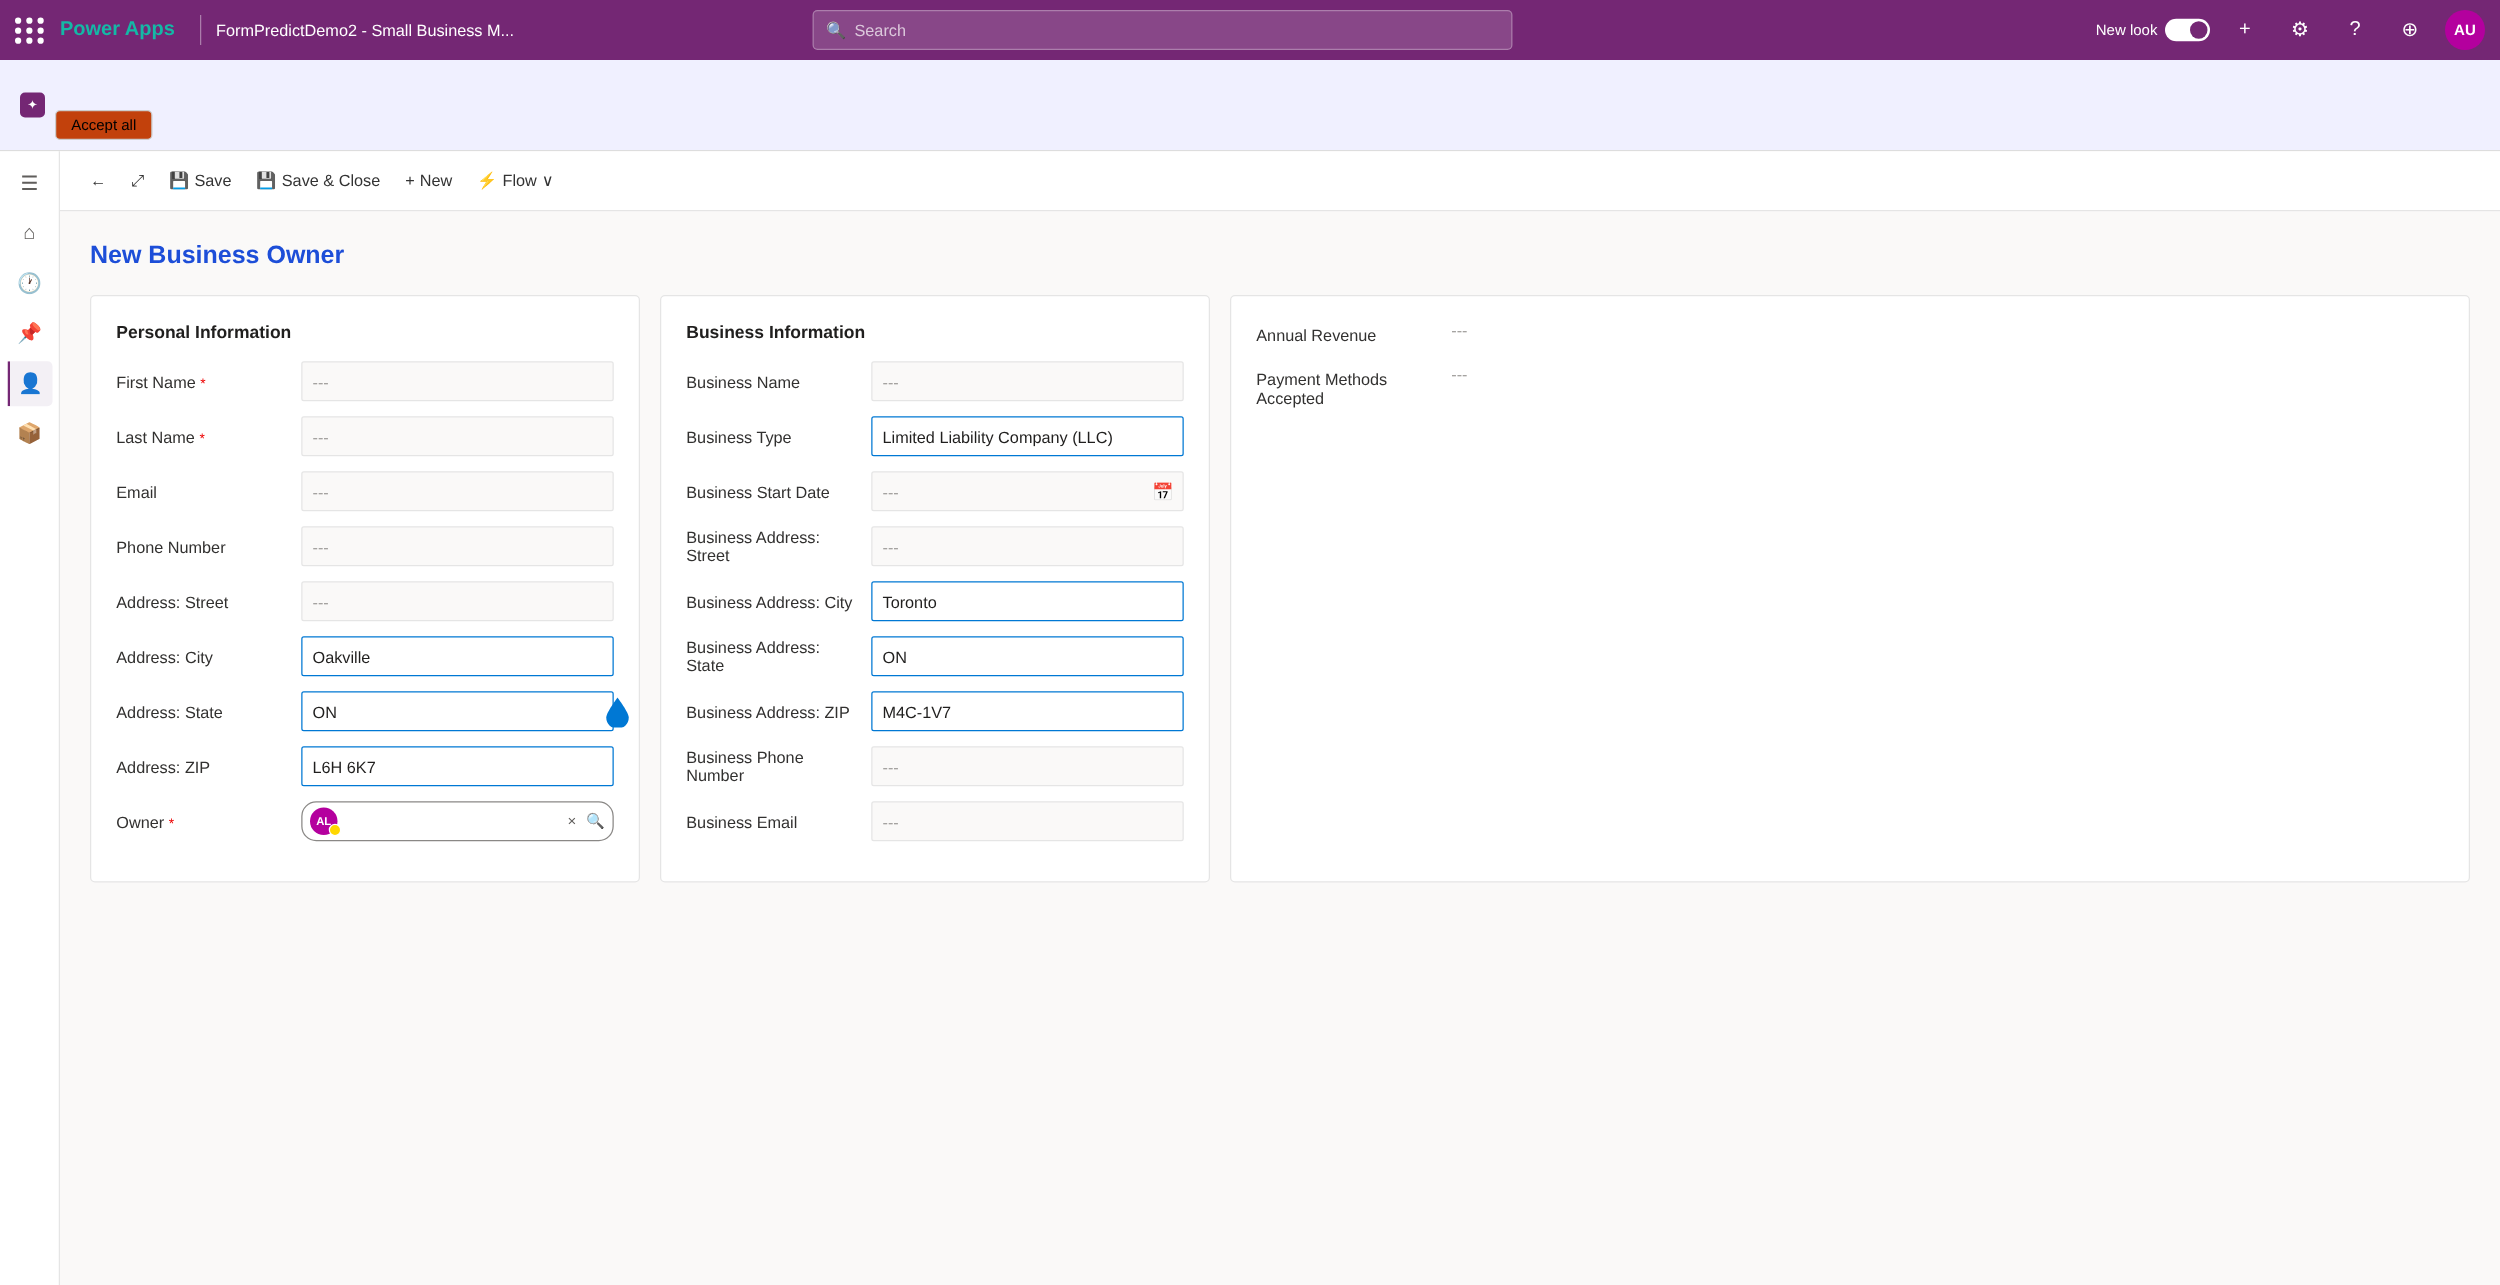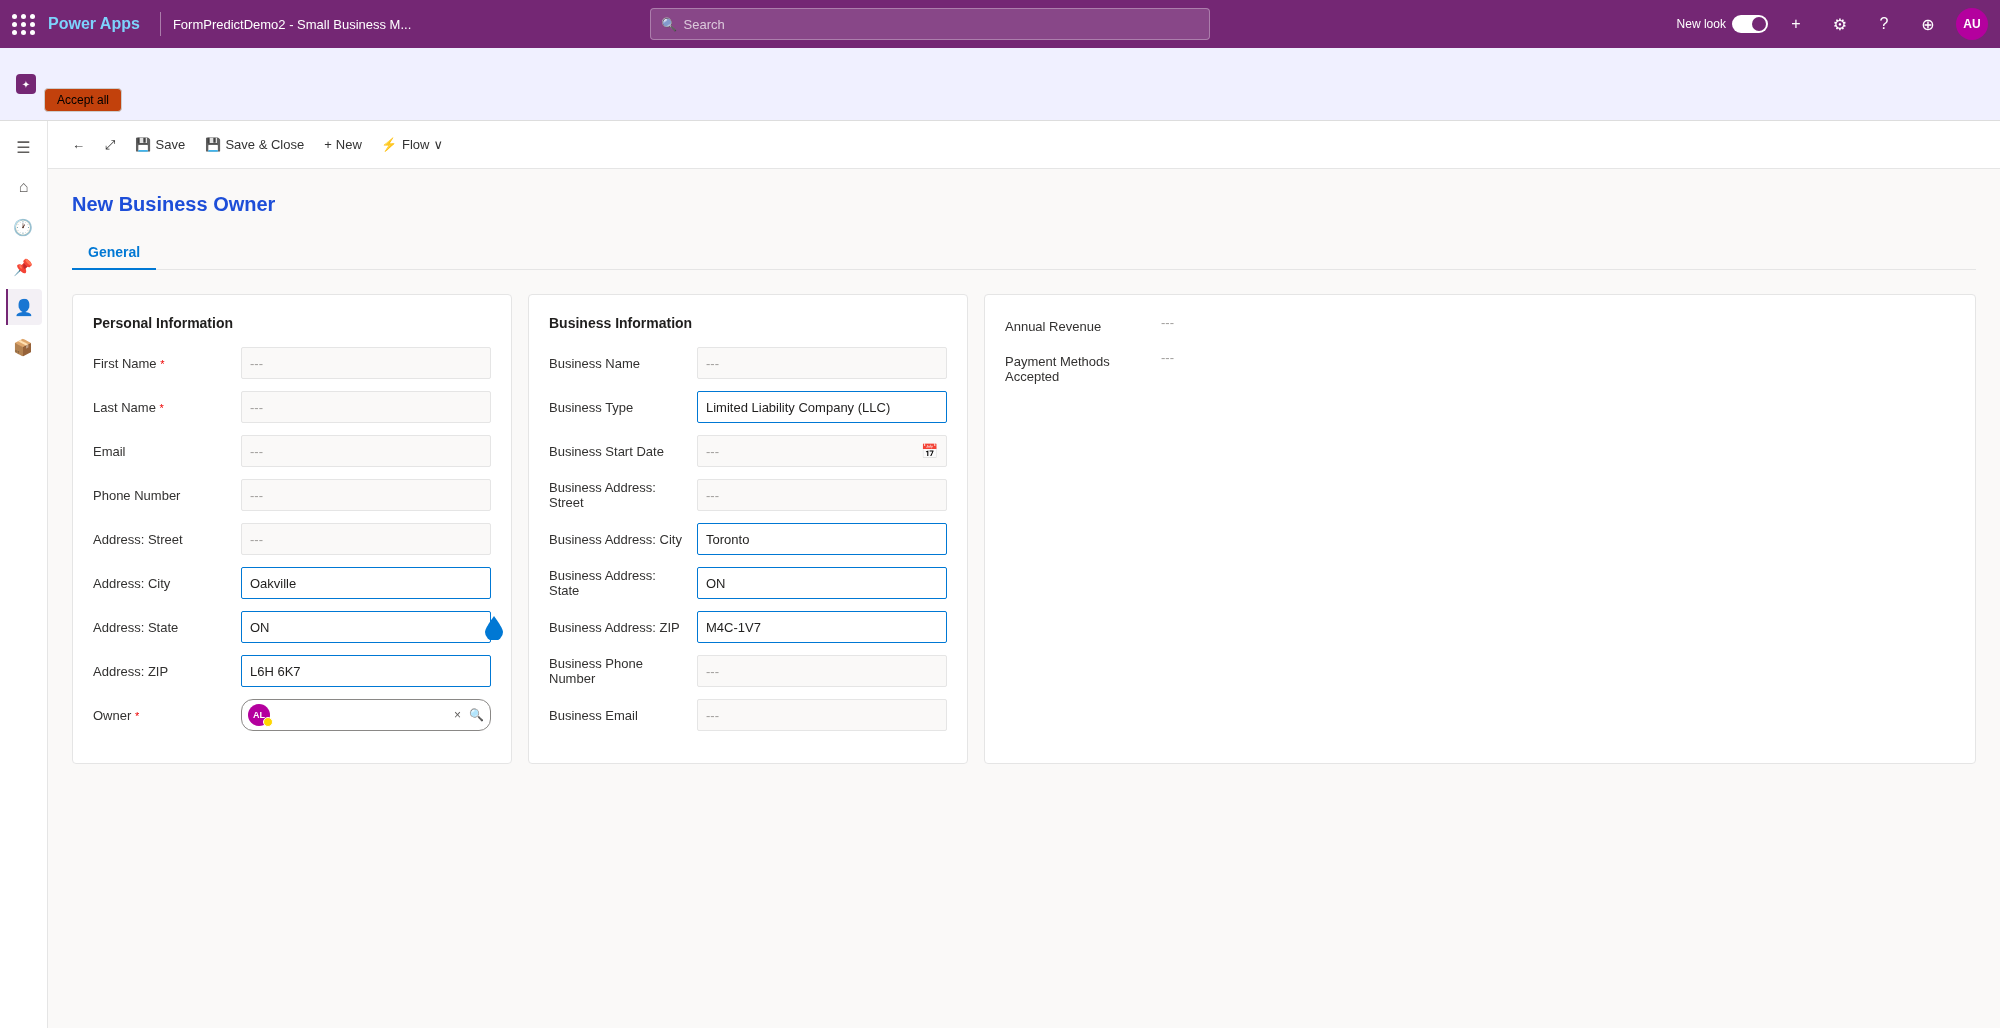--- a/index.html
+++ b/index.html
@@ -11,21 +11,21 @@
       align-items: center;
       background: #742774;
       height: 48px;
       padding: 0 12px;
       color: white;
       gap: 12px;
     }
     .top-bar-grid { display: flex; align-items: center; gap: 6px; }
     .top-bar-dots { display: grid; grid-template-columns: repeat(3,6px); gap: 3px; cursor: pointer; }
     .top-bar-dot { width: 5px; height: 5px; background: white; border-radius: 50%; }
-    .top-bar-brand { font-size: 16px; font-weight: 600; color: #7dd3fc; margin-right: 8px; }
+    .top-bar-brand { font-size: 16px; font-weight: 600; color: #14b8a6; margin-right: 8px; }
     .top-bar-divider { width: 1px; height: 24px; background: rgba(255,255,255,0.4); }
     .top-bar-title { font-size: 13px; color: white; }
     .search-bar {
       flex: 1;
       max-width: 560px;
       margin: 0 auto;
       display: flex;
       align-items: center;
       background: rgba(255,255,255,0.15);
       border: 1px solid rgba(255,255,255,0.3);
@@ -285,23 +285,20 @@
       <button class="toolbar-btn">
         <span>⚡</span>
         <span>Flow</span>
         <span>∨</span>
       </button>
     </div>
 
     <div class="form-area">
       <h1 class="form-title">New Business Owner</h1>
 
-      <div class="tabs">
-        <div class="tab active">General</div>
-      </div>
 
       <div class="form-panels">
 
         <div class="panel panel-personal">
           <div class="panel-title">Personal Information</div>
 
           <div class="form-row">
             <div class="form-label">
               <span>First Name</span> <span class="required-star">*</span>
             </div>

